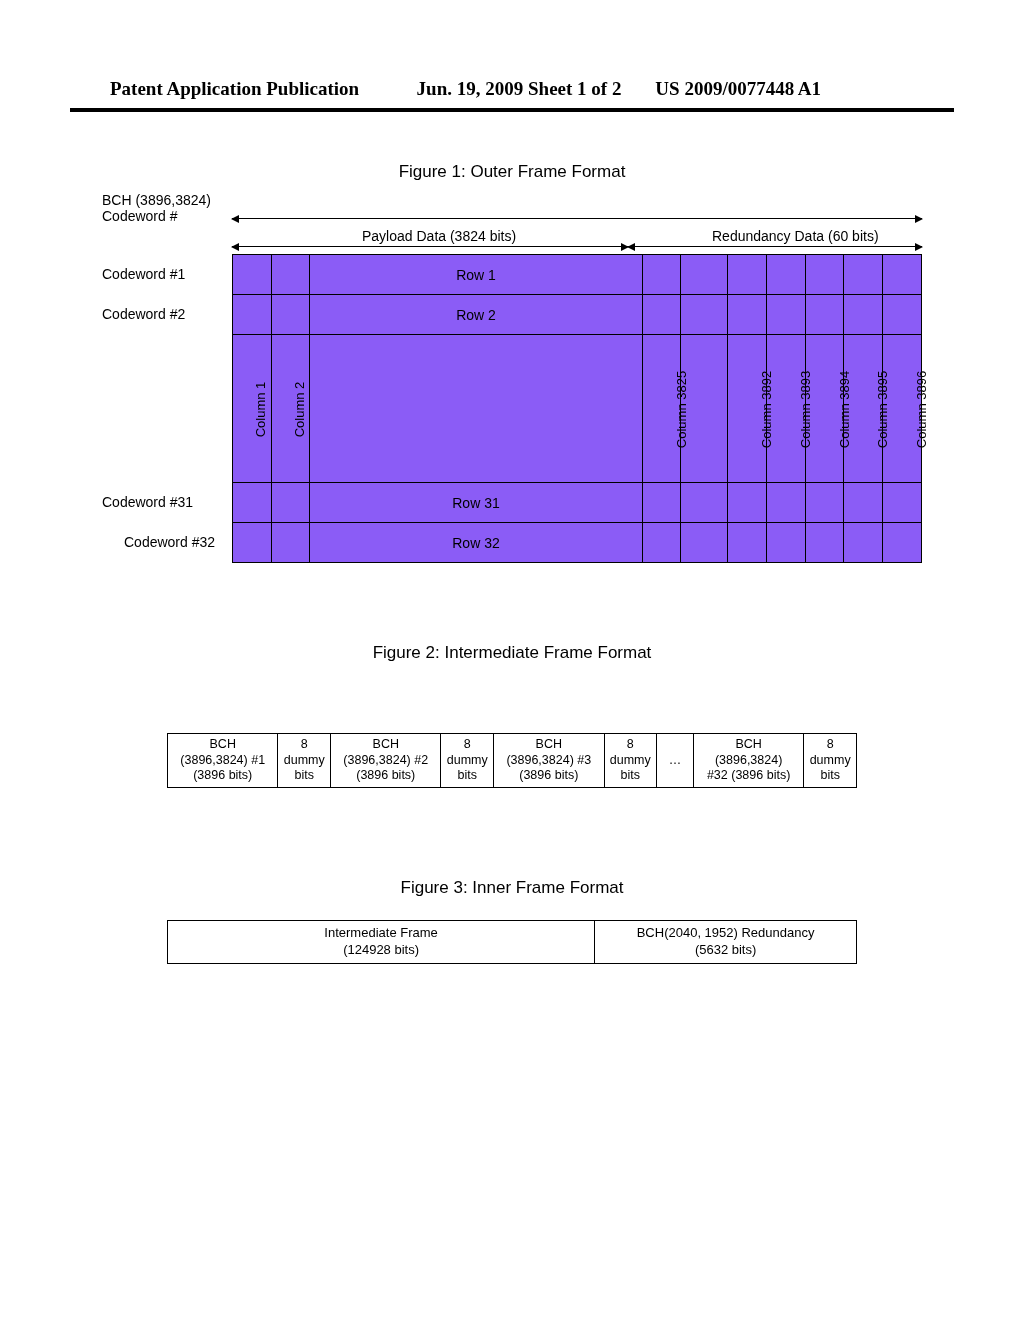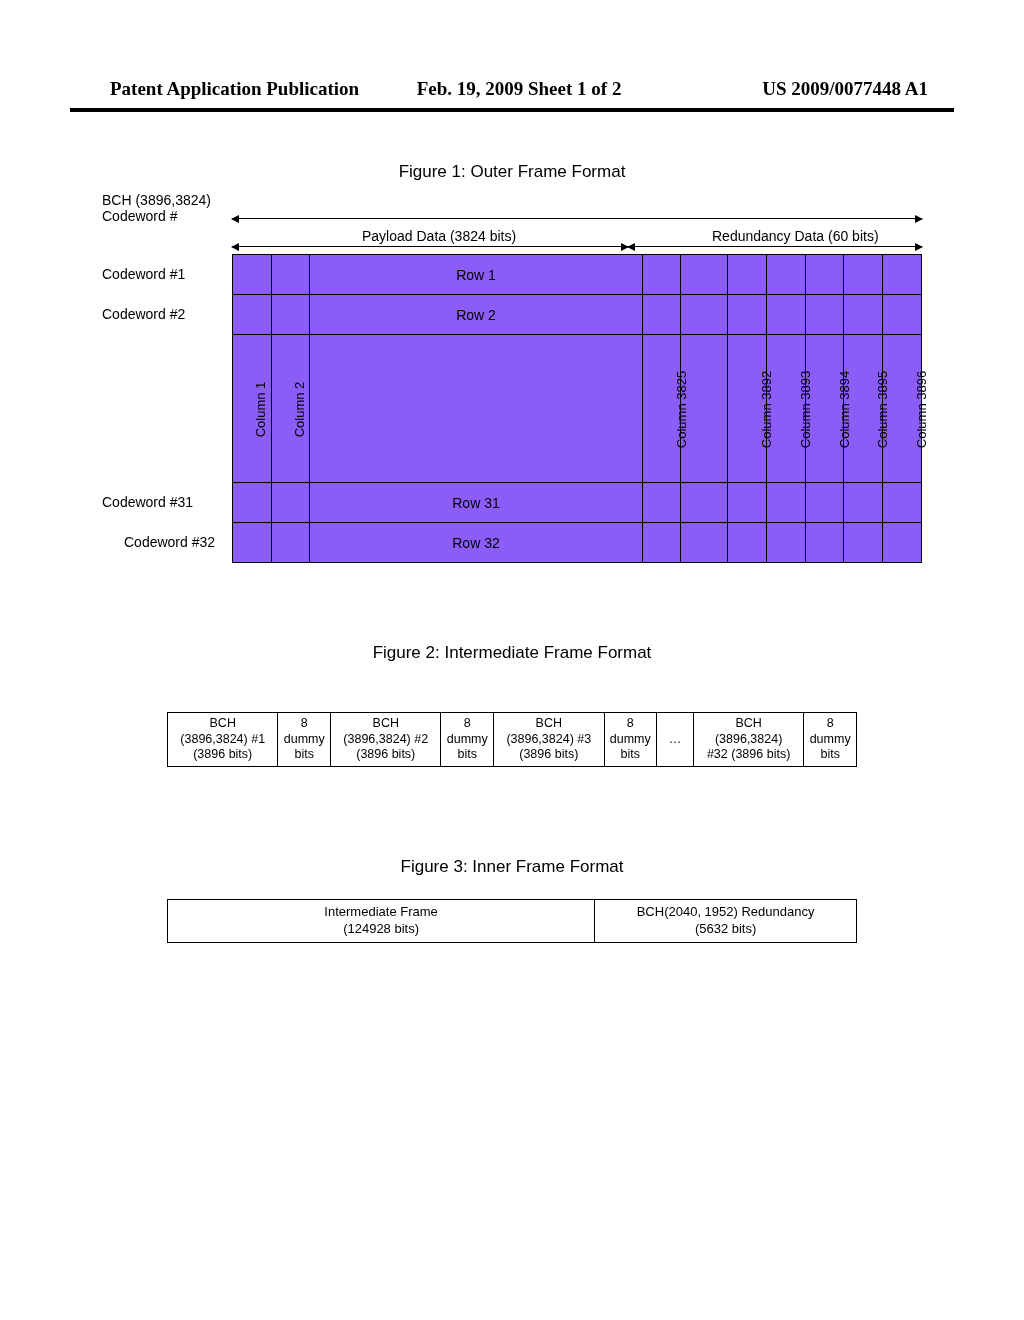--- a/index.html
+++ b/index.html
@@ -14,21 +14,21 @@
   .header {
     display: flex;
     justify-content: space-between;
     padding: 78px 96px 8px 110px;
     font-size: 19px;
     font-family: "Times New Roman", serif;
     font-weight: bold;
   }
   .header-left { flex: 1; }
   .header-mid { flex: 1; text-align: center; }
-  .header-right { flex: 1; text-align: right; }
+  .header-right { flex: 1; }
   .header-line {
     border-bottom: 4px solid #000;
     margin: 0 70px 50px 70px;
   }
 
   .figcap {
     text-align: center;
     font-family: Arial, Helvetica, sans-serif;
     font-size: 17px;
     margin: 18px 0 22px 0;
@@ -96,21 +96,21 @@
     transform: rotate(-90deg);
     white-space: nowrap;
     font-size: 13px;
     display: inline-block;
   }
   .c-small { width: 28px; }
   .c-payload { width: 240px; }
   .c-gap { width: 34px; }
 
   
-  .fig2-wrap { width: 690px; margin: 49px auto 90px auto; }
+  .fig2-wrap { width: 690px; margin: 70px auto 90px auto; }
   table.f2 {
     border-collapse: collapse;
     width: 100%;
     font-family: Arial, sans-serif;
     font-size: 12.5px;
     table-layout: fixed;
   }
   .f2 td {
     border: 1px solid #000;
     text-align: center;
@@ -135,21 +135,21 @@
     text-align: center;
     padding: 4px;
     line-height: 1.3;
   }
 </style>
 </head>
 <body>
 
 <div class="header">
   <div class="header-left">Patent Application Publication</div>
-  <div class="header-mid">Feb. 19, 2009  Sheet 1 of 2</div>
+  <div class="header-mid">Jun. 19, 2009  Sheet 1 of 2</div>
   <div class="header-right">US 2009/0077448 A1</div>
 </div>
 <div class="header-line"></div>
 
 <div class="figcap">Figure 1: Outer Frame Format</div>
 <div class="fig1-wrap">
 
   <div class="f1-table-container">
 
     <div class="top-arrows">

